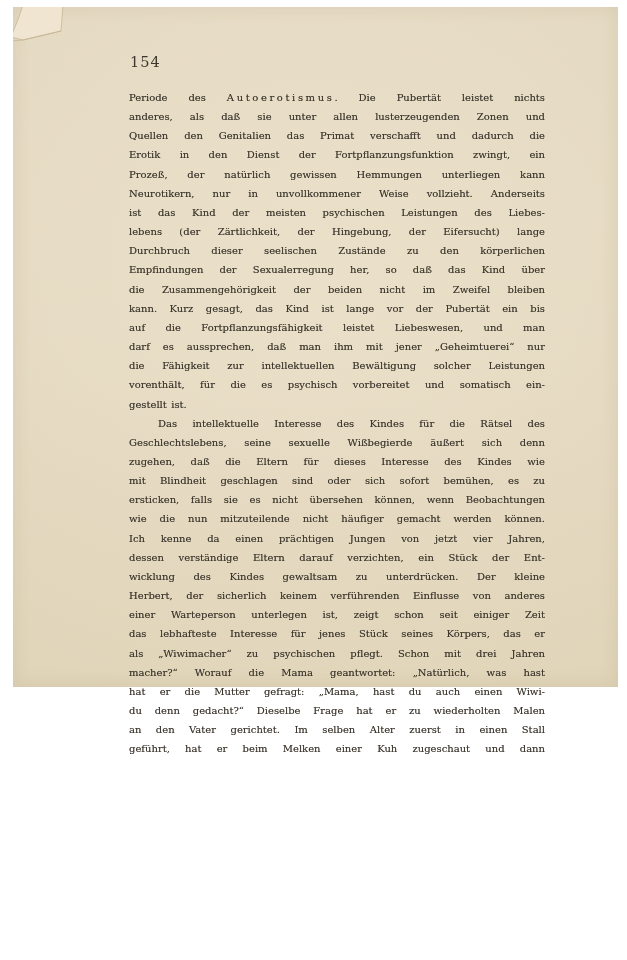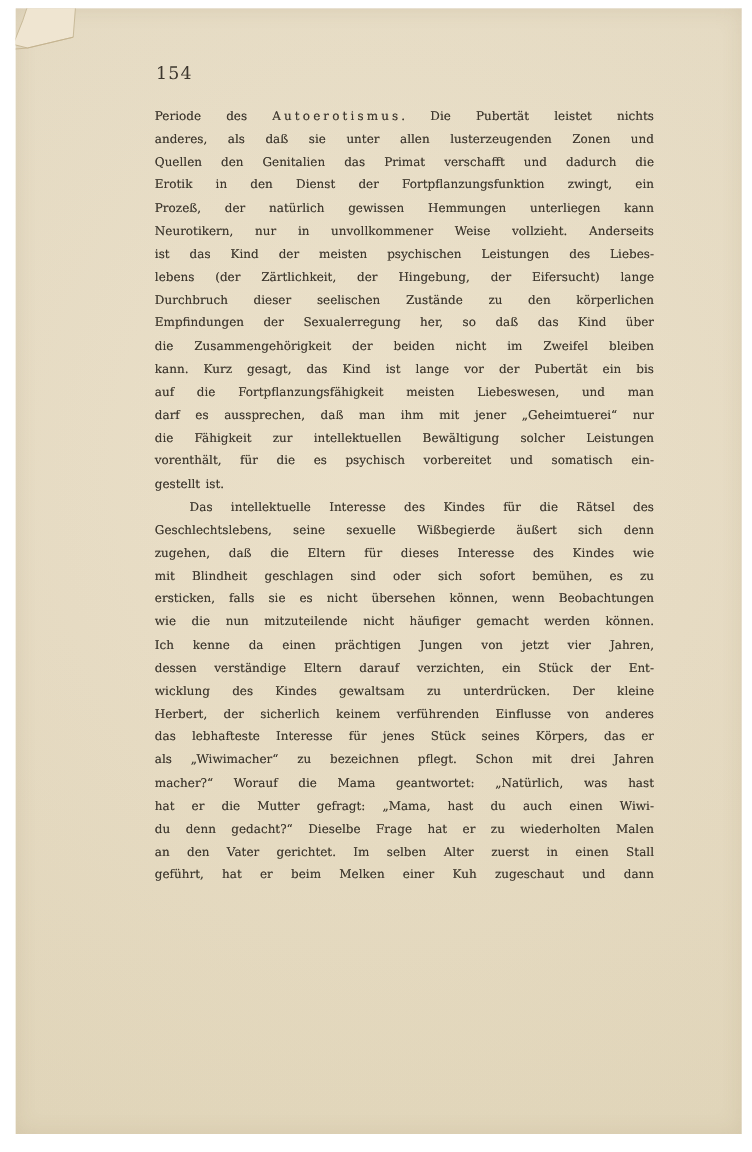--- a/index.html
+++ b/index.html
@@ -12,21 +12,21 @@
     background: #ffffff;
     position: relative;
     overflow: hidden;
     font-family: "DejaVu Serif", serif;
   }
   .scan-page {
     position: absolute;
     left: 13px;
     top: 7px;
     width: 605px;
-    height: 938px;
+    height: 680px;
     background:
       radial-gradient(ellipse 120% 90% at 50% 40%, rgba(255,255,255,0.10), rgba(0,0,0,0.035) 95%),
       linear-gradient(180deg, #e9dec5 0%, #e8dcc2 55%, #e6dabd 100%);
     box-shadow: inset 0 0 18px rgba(120,100,60,0.12);
   }
   .corner-repair {
     position: absolute;
     left: 0;
     top: 0;
     width: 90px;
@@ -85,36 +85,37 @@
       <div class="line">Quellen den Genitalien das Primat verschafft und dadurch die</div>
       <div class="line">Erotik in den Dienst der Fortpflanzungsfunktion zwingt, ein</div>
       <div class="line">Prozeß, der natürlich gewissen Hemmungen unterliegen kann</div>
       <div class="line">Neurotikern, nur in unvollkommener Weise vollzieht. Anderseits</div>
       <div class="line">ist das Kind der meisten psychischen Leistungen des Liebes-</div>
       <div class="line">lebens (der Zärtlichkeit, der Hingebung, der Eifersucht) lange</div>
       <div class="line">Durchbruch dieser seelischen Zustände zu den körperlichen</div>
       <div class="line">Empfindungen der Sexualerregung her, so daß das Kind über</div>
       <div class="line">die Zusammengehörigkeit der beiden nicht im Zweifel bleiben</div>
       <div class="line">kann. Kurz gesagt, das Kind ist lange vor der Pubertät ein bis</div>
-      <div class="line">auf die Fortpflanzungsfähigkeit meisten Liebeswesen, und man</div>
+      <div class="line">auf die Fortpflanzungsfähigkeit leistet Liebeswesen, und man</div>
       <div class="line">darf es aussprechen, daß man ihm mit jener „Geheimtuerei“ nur</div>
       <div class="line">die Fähigkeit zur intellektuellen Bewältigung solcher Leistungen</div>
       <div class="line">vorenthält, für die es psychisch vorbereitet und somatisch ein-</div>
       <div class="line end">gestellt ist.</div>
       <div class="line indent">Das intellektuelle Interesse des Kindes für die Rätsel des</div>
       <div class="line">Geschlechtslebens, seine sexuelle Wißbegierde äußert sich denn</div>
       <div class="line">zugehen, daß die Eltern für dieses Interesse des Kindes wie</div>
       <div class="line">mit Blindheit geschlagen sind oder sich sofort bemühen, es zu</div>
       <div class="line">ersticken, falls sie es nicht übersehen können, wenn Beobachtungen</div>
       <div class="line">wie die nun mitzuteilende nicht häufiger gemacht werden können.</div>
       <div class="line">Ich kenne da einen prächtigen Jungen von jetzt vier Jahren,</div>
       <div class="line">dessen verständige Eltern darauf verzichten, ein Stück der Ent-</div>
       <div class="line">wicklung des Kindes gewaltsam zu unterdrücken. Der kleine</div>
       <div class="line">Herbert, der sicherlich keinem verführenden Einflusse von anderes</div>
+      <div class="line">einer Warteperson unterlegen ist, zeigt schon seit einiger Zeit</div>
       <div class="line">das lebhafteste Interesse für jenes Stück seines Körpers, das er</div>
-      <div class="line">als „Wiwimacher“ zu bezeichnen pflegt. Schon mit drei Jahren</div>
+      <div class="line">als „Wiwimacher“ zu psychischen pflegt. Schon mit drei Jahren</div>
       <div class="line">macher?“ Worauf die Mama geantwortet: „Natürlich, was hast</div>
       <div class="line">hat er die Mutter gefragt: „Mama, hast du auch einen Wiwi-</div>
       <div class="line">du denn gedacht?“ Dieselbe Frage hat er zu wiederholten Malen</div>
       <div class="line">an den Vater gerichtet. Im selben Alter zuerst in einen Stall</div>
       <div class="line">geführt, hat er beim Melken einer Kuh zugeschaut und dann</div>
     </div>
 </div>
 
 </body></html>

